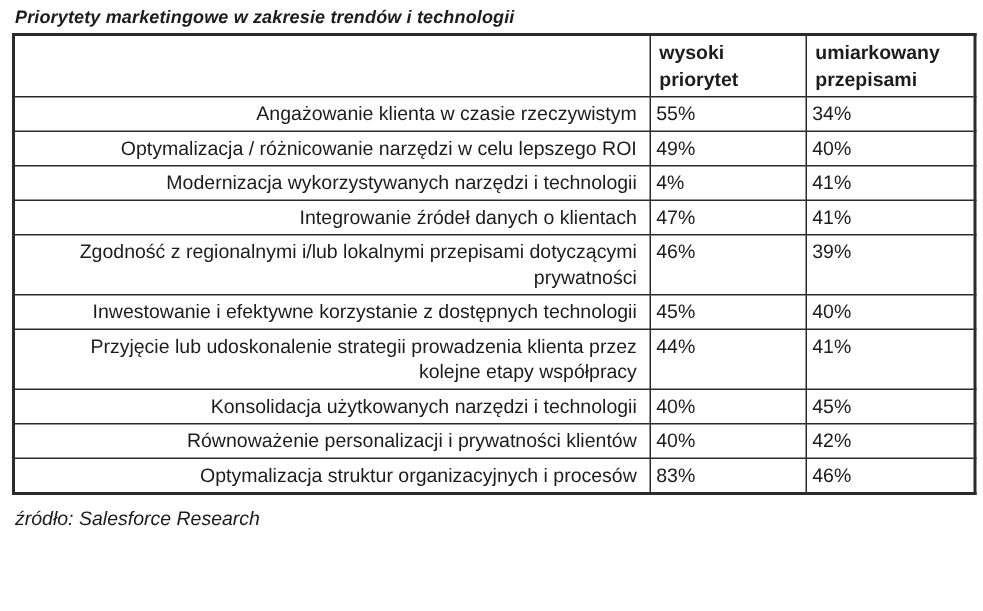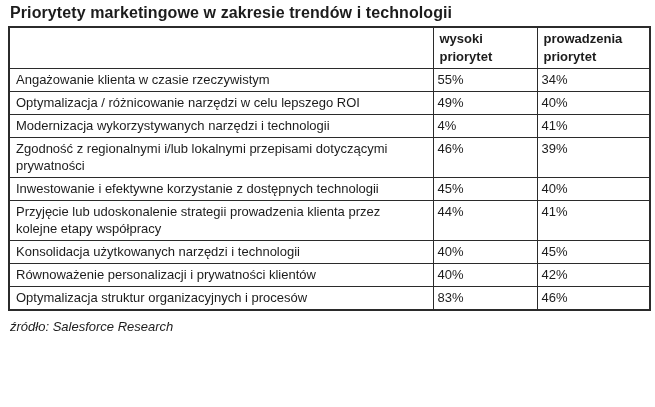--- a/index.html
+++ b/index.html
@@ -11,24 +11,25 @@
     width: 655px;
     height: 407px;
     font-family: "Liberation Sans", "DejaVu Sans", sans-serif;
     color: #1c1c1c;
     overflow: hidden;
   }
   .page {
     padding: 3px 6px 0 8px;
   }
   .title {
-    font-size: 16px;
+    font-size: 12px;
     font-weight: bold;
     padding: 1px 0 4px 2px;
     letter-spacing: 0.1px;
+    font-style: italic;
   }
   table.priorities {
     border-collapse: collapse;
     table-layout: fixed;
     width: 641px;
     border: 2px solid #2b2b2b;
   }
   col.c-label    { width: 424px; }
   col.c-high     { width: 104px; }
   col.c-moderate { width: 113px; }
@@ -42,21 +43,21 @@
     font-weight: bold;
     text-align: left;
     line-height: 18px;
     padding: 2px 6px;
     height: 36px;
     vertical-align: middle;
   }
   td.cell-label {
     padding: 2px 8px 3px 6px;
     line-height: 17px;
-    text-align: left;
+    text-align: right;
   }
   td.cell-pct {
     padding: 2px 10px 3px 4px;
     line-height: 17px;
     text-align: left;
     white-space: nowrap;
   }
   .source-note {
     font-size: 13px;
     font-style: italic;
@@ -75,37 +76,42 @@
   <table class="priorities">
     <colgroup>
       <col class="c-label">
       <col class="c-high">
       <col class="c-moderate">
     </colgroup>
     <thead>
       <tr>
         <th></th>
         <th>wysoki priorytet</th>
-        <th>prowadzenia priorytet</th>
+        <th>umiarkowany przepisami</th>
       </tr>
     </thead>
     <tbody>
         <tr>
           <td class="cell-label">Angażowanie klienta w czasie rzeczywistym</td>
           <td class="cell-pct">55%</td>
           <td class="cell-pct">34%</td>
         </tr>
         <tr>
           <td class="cell-label">Optymalizacja / różnicowanie narzędzi w celu lepszego ROI</td>
           <td class="cell-pct">49%</td>
           <td class="cell-pct">40%</td>
         </tr>
         <tr>
           <td class="cell-label">Modernizacja wykorzystywanych narzędzi i technologii</td>
           <td class="cell-pct">4%</td>
+          <td class="cell-pct">41%</td>
+        </tr>
+        <tr>
+          <td class="cell-label">Integrowanie źródeł danych o klientach</td>
+          <td class="cell-pct">47%</td>
           <td class="cell-pct">41%</td>
         </tr>
         <tr>
           <td class="cell-label">Zgodność z regionalnymi i/lub lokalnymi przepisami dotyczącymi prywatności</td>
           <td class="cell-pct">46%</td>
           <td class="cell-pct">39%</td>
         </tr>
         <tr>
           <td class="cell-label">Inwestowanie i efektywne korzystanie z dostępnych technologii</td>
           <td class="cell-pct">45%</td>

